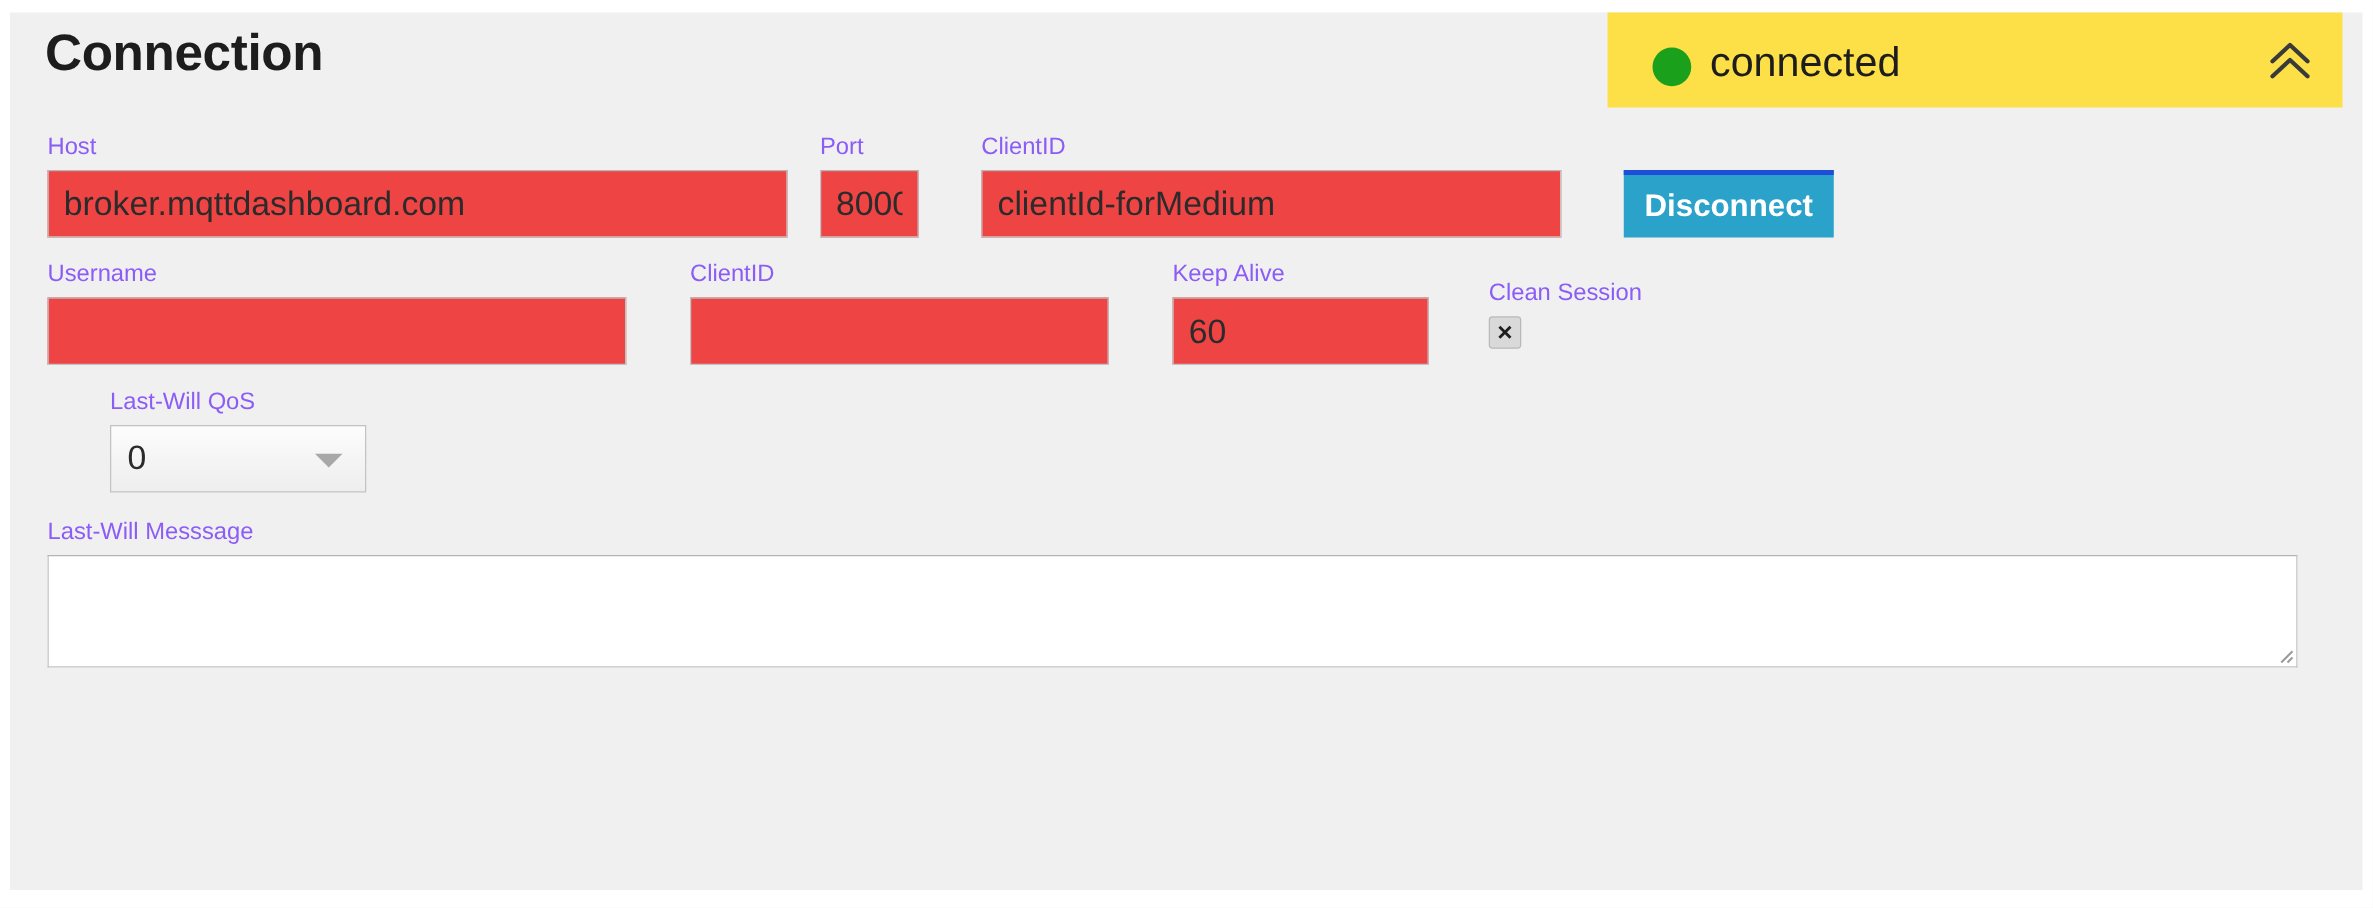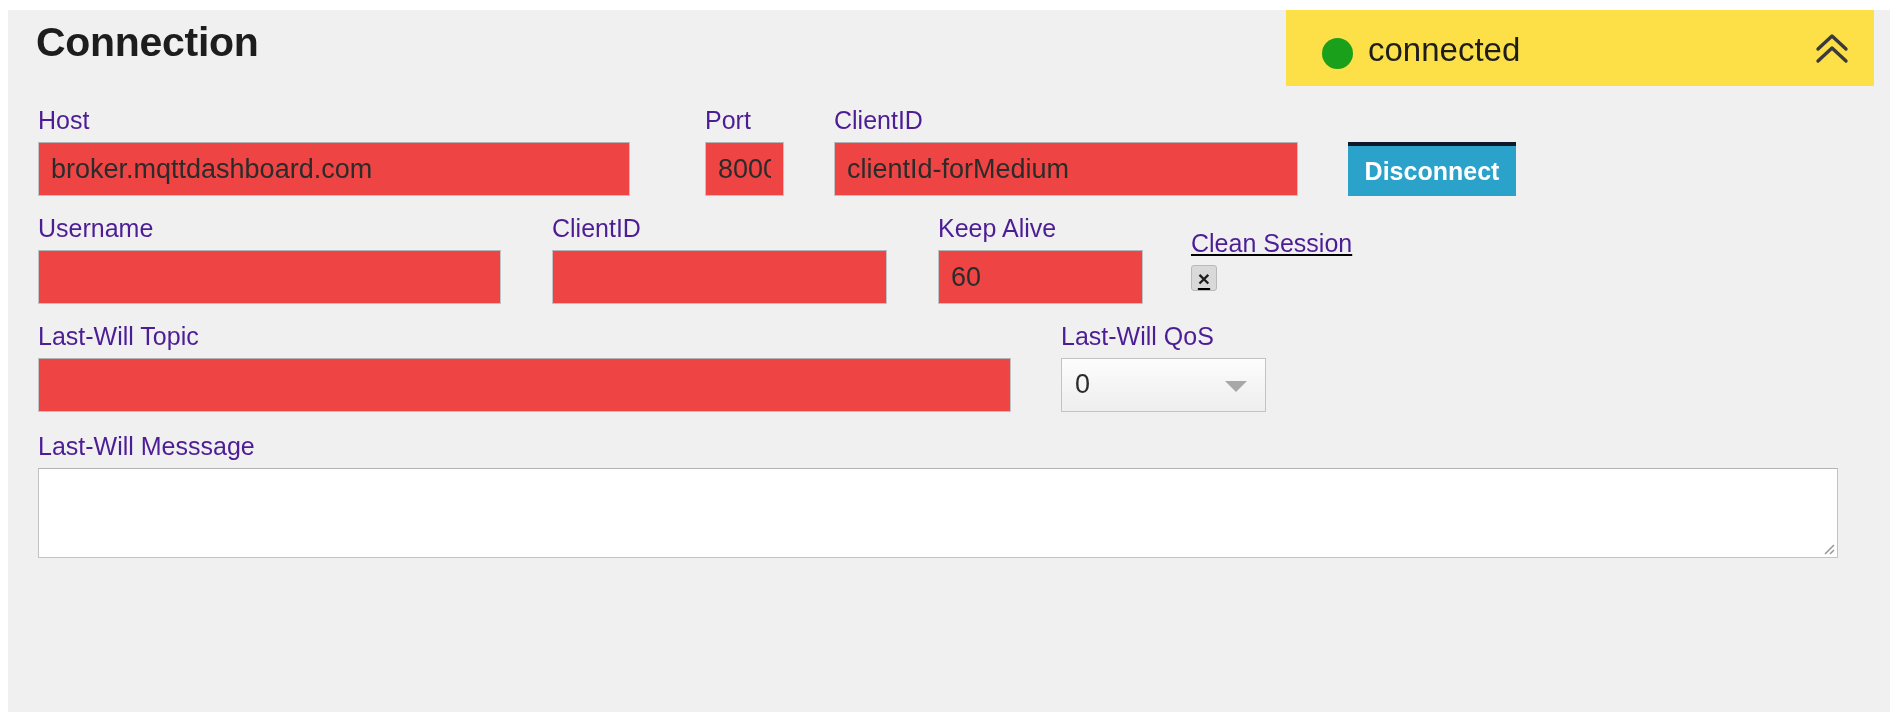--- a/index.html
+++ b/index.html
@@ -70,22 +70,22 @@
     height: 48px;
     cursor: pointer;
   }
 
   
   #form {
     position: relative;
     padding: 0 30px;
   }
   .field-label {
-    font-size: 25px;
-    color: #4c1d95;
+    font-size: 19px;
+    color: #8b5cf6;
     line-height: 1;
     margin-bottom: 9px;
     white-space: nowrap;
   }
   .row {
     position: relative;
     display: flex;
     align-items: flex-end;
   }
   .field { position: relative; }
@@ -100,29 +100,29 @@
     color: #2b2b2b;
     padding: 0 12px;
     outline: none;
     display: block;
     width: 100%;
   }
 
   
   #row1 { margin-top: 22px; }
   #host-field  { width: 592px; }
-  #port-field  { width: 79px;  margin-left: 75px; }
+  #port-field  { width: 79px;  margin-left: 26px; }
   #client-field{ width: 464px; margin-left: 50px; }
   #disconnect-wrap { margin-left: 50px; }
   #disconnect-button {
     width: 168px;
     height: 54px;
     background: #2ba2c9;
     border: none;
-    border-top: 4px solid #0f172a;
+    border-top: 4px solid #1d4ed8;
     color: #ffffff;
     font-family: "Liberation Sans", sans-serif;
     font-size: 25px;
     font-weight: bold;
     cursor: pointer;
     padding: 0;
   }
 
   
   #row2 { margin-top: 20px; }
@@ -140,21 +140,21 @@
     align-items: center;
     justify-content: center;
     font-size: 21px;
     font-weight: bold;
     color: #1d1d1d;
     line-height: 1;
     cursor: pointer;
   }
   .checkbox.checked { background: #d9d9d9; }
   .checkbox.unchecked { background: #ffffff; width: 27px; height: 27px; border-radius: 0; border-color: #c0c0c0; }
-  .checkbox-pad { padding-bottom: 13px; text-decoration: underline; }
+  .checkbox-pad { padding-bottom: 13px; }
 
   
   #row3 { margin-top: 20px; }
   #lwtopic-field { width: 973px; }
   #lwqos-field   { width: 205px; margin-left: 50px; }
   #lwretain-field{ margin-left: 50px; }
 
   #lwqos-select {
     position: relative;
     width: 100%;
@@ -267,24 +267,20 @@
         <input class="text-input" type="text" value="60" style="">
       </div>
 
       <div class="field checkbox-pad" id="clean-field">
         <div class="field-label">Clean Session</div>
         <div class="checkbox checked">×</div>
       </div>
     </div>
 
     <div class="row" id="row3">
-      <div class="field" id="lwtopic-field">
-        <div class="field-label">Last-Will Topic</div>
-        <input class="text-input" type="text" value="" style="">
-      </div>
 
       <div class="field" id="lwqos-field">
         <div class="field-label">Last-Will QoS</div>
         <div id="lwqos-select">
           <span id="lwqos-value">0</span>
           <span id="lwqos-arrow"></span>
         </div>
       </div>
 
     </div>

